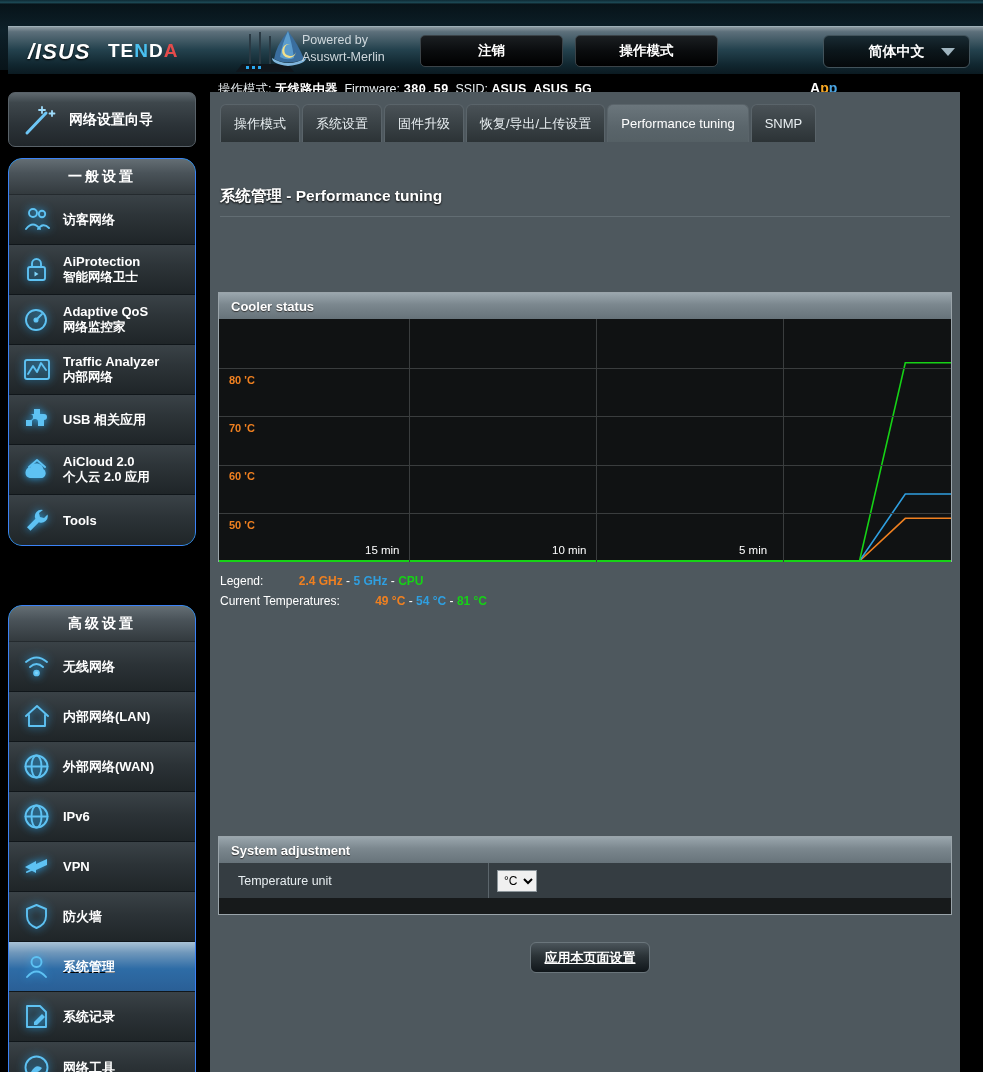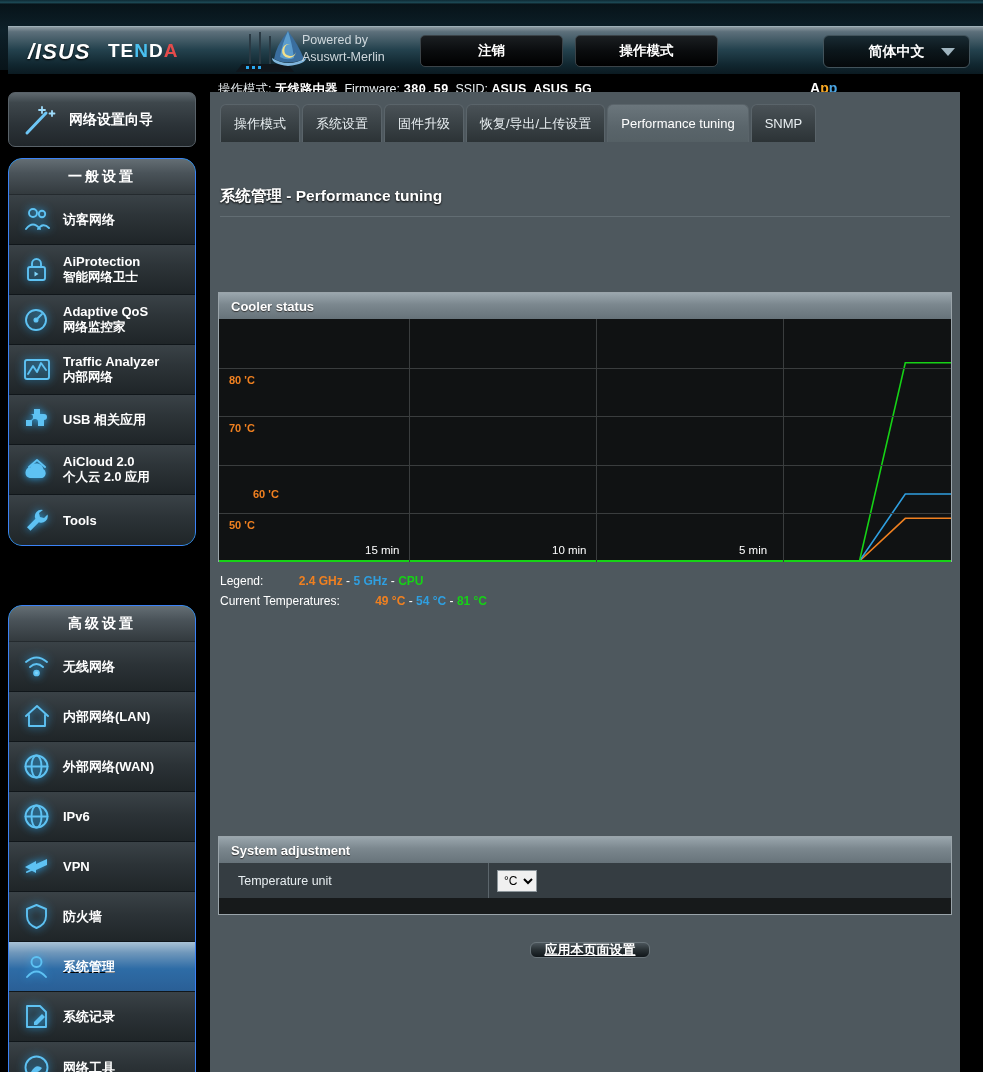--- a/index.html
+++ b/index.html
@@ -127,21 +127,21 @@
   .ccpu{ color:#16d216; font-weight:bold; }
 
   #adjust-card { top:694px; height:79px; }
   .row { display:flex; height:35px; background:#353d42;padding-left:7px; }
   .rowlbl { width:263px; color:#e7edf0; font-size:12.5px; display:flex;
             align-items:center; padding-left:12px; border-right:1px solid #5c666c; }
   .rowval { flex:1; display:flex; align-items:center; padding-left:8px; }
   .unitsel { height:22px; font-size:12px; background:#f0f0f0; color:#000;
              border:1px solid #8d969b; padding:0 2px; font-family:"Liberation Sans",sans-serif; }
 
-  .applybtn { position:absolute; top:800px; left:320px; width:120px; height:16px;
+  .applybtn { position:absolute; top:800px; left:320px; width:120px; height:31px;
               border-radius:6px; border:1px solid #6a757b;
               background: linear-gradient(to bottom,#4b555b 0%,#2b3337 45%,#10161a 100%);
               color:#fff; font-size:13px; font-weight:bold; display:flex;
               align-items:center; justify-content:center; cursor:pointer;
               text-decoration:underline; }
 
   .rightblack { position:absolute; top:92px; left:960px; width:23px; height:980px; background:#000; }
 </style>
 </head>
 <body>
@@ -461,21 +461,21 @@
       <div class="plot" id="plot">
         <svg id="plotsvg" width="732" height="243" viewBox="0 0 732 243" style="position:absolute;left:0;top:0">
             <polyline points="0.0,242.0 45.8,242.0 91.5,242.0 137.3,242.0 183.0,242.0 228.8,242.0 274.5,242.0 320.3,242.0 366.0,242.0 411.8,242.0 457.5,242.0 503.3,242.0 549.0,242.0 594.8,242.0 640.5,242.0 686.3,199.3 732.0,199.3" fill="none" stroke="#f08020" stroke-width="1.6"></polyline>
             <polyline points="0.0,242.0 45.8,242.0 91.5,242.0 137.3,242.0 183.0,242.0 228.8,242.0 274.5,242.0 320.3,242.0 366.0,242.0 411.8,242.0 457.5,242.0 503.3,242.0 549.0,242.0 594.8,242.0 640.5,242.0 686.3,175.0 732.0,175.0" fill="none" stroke="#2f9fe0" stroke-width="1.6"></polyline>
             <polyline points="0.0,242.0 45.8,242.0 91.5,242.0 137.3,242.0 183.0,242.0 228.8,242.0 274.5,242.0 320.3,242.0 366.0,242.0 411.8,242.0 457.5,242.0 503.3,242.0 549.0,242.0 594.8,242.0 640.5,242.0 686.3,43.7 732.0,43.7" fill="none" stroke="#16d216" stroke-width="1.6"></polyline>
           </svg>
         <div class="baseline"></div>
       <div class="hgrid" style="top: 194px;"></div>
           <div class="ylab" style="top: 200px;">50 'C</div>
           <div class="hgrid" style="top: 146px;"></div>
-          <div class="ylab" style="top: 169px; margin-left: 24px;">60 'C</div>
+          <div class="ylab" style="top: 151px;">60 'C</div>
           <div class="hgrid" style="top: 97px;"></div>
           <div class="ylab" style="top: 103px;">70 'C</div>
           <div class="hgrid" style="top: 49px;"></div>
           <div class="ylab" style="top: 55px;">80 'C</div>
           <div class="vgrid" style="left: 190px;"></div>
           <div class="xlab" style="left: 146px;">15 min</div>
           <div class="vgrid" style="left: 377px;"></div>
           <div class="xlab" style="left: 333px;">10 min</div>
           <div class="vgrid" style="left: 564px;"></div>
           <div class="xlab" style="left: 520px;">5 min</div>

